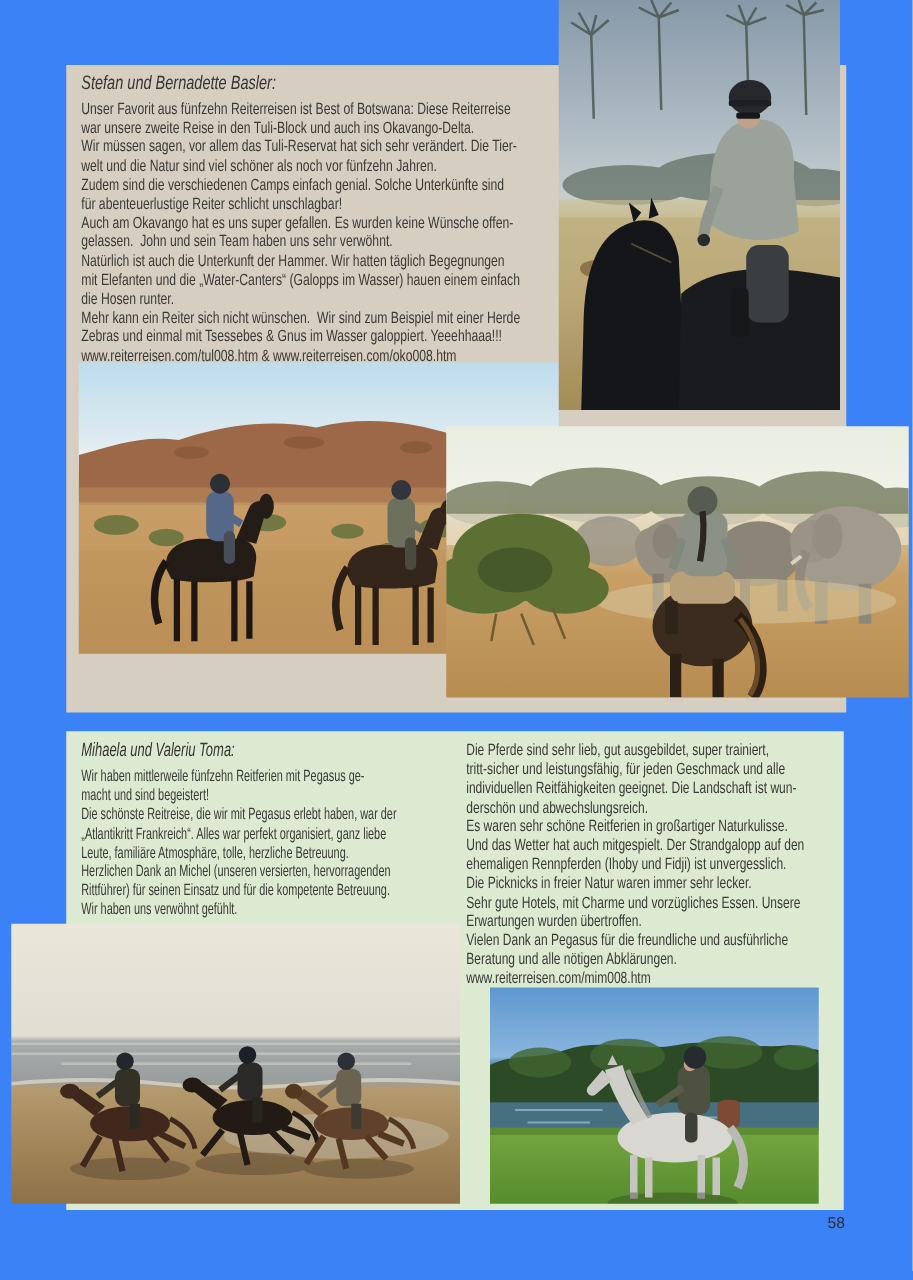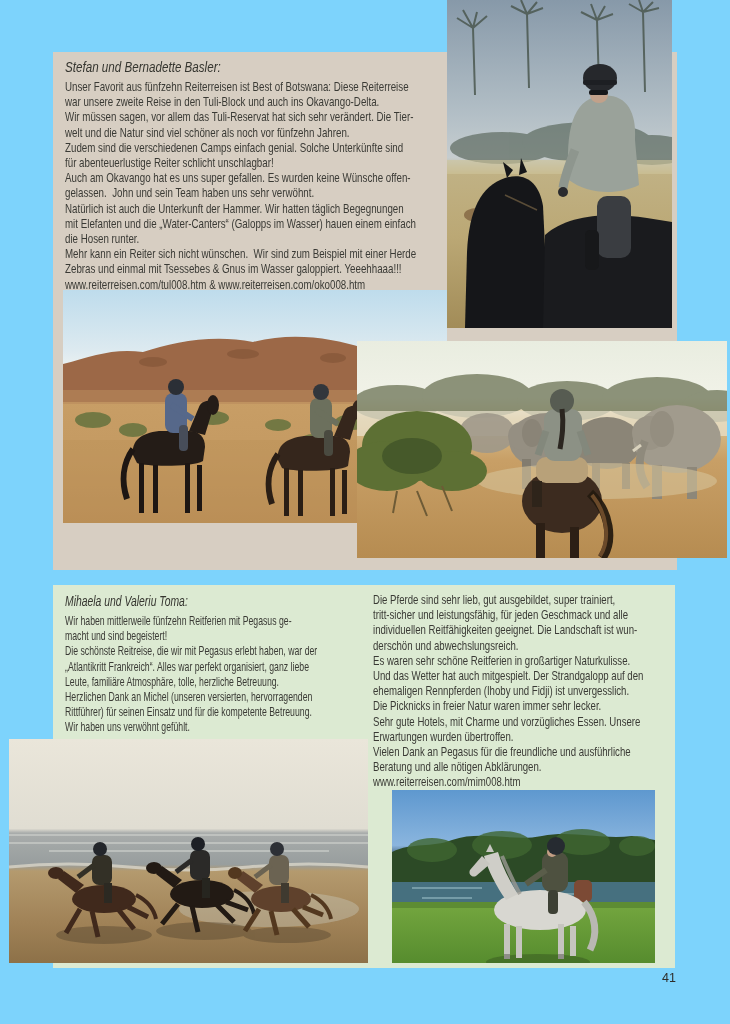--- a/index.html
+++ b/index.html
@@ -1,16 +1,16 @@
 <!DOCTYPE html>
 <html><head>
 <meta charset="utf-8">
 <style>
   html,body{margin:0;padding:0;}
-  .page{position:relative;width:730px;height:1024px;background:#7dd3fc;overflow:hidden;
+  .page{position:relative;width:730px;height:1024px;background:#3b82f6;overflow:hidden;
         font-family:"Liberation Sans","DejaVu Sans",sans-serif;color:#3a3a35;}
   .panel{position:absolute;}
   .panel-beige{left:53px;top:52px;width:624px;height:518px;background:#d7cec2;}
   .panel-green{left:53px;top:585px;width:622px;height:383px;background:#dcead2;}
   .photo{position:absolute;margin:0;padding:0;overflow:hidden;}
   .photo svg{display:block;width:100%;height:100%;}
   .photo1{left:447px;top:0;width:225px;height:328px;
     background:linear-gradient(180deg,#8799a9 0%,#b4c0c7 36%,#c6cdcf 48%,#c0b184 53%,#bba875 72%,#a28c58 100%);}
   .photo2{left:63px;top:290px;width:384px;height:233px;
     background:linear-gradient(180deg,#bedcec 0%,#ddeaf0 26%,#e9f0f1 32%,#c99f67 40%,#c49a62 70%,#bb8f57 100%);}
@@ -296,15 +296,15 @@
     <div class="ln">Und das Wetter hat auch mitgespielt. Der Strandgalopp auf den</div>
     <div class="ln">ehemaligen Rennpferden (Ihoby und Fidji) ist unvergesslich.</div>
     <div class="ln">Die Picknicks in freier Natur waren immer sehr lecker.</div>
     <div class="ln">Sehr gute Hotels, mit Charme und vorzügliches Essen. Unsere</div>
     <div class="ln">Erwartungen wurden übertroffen.</div>
     <div class="ln">Vielen Dank an Pegasus für die freundliche und ausführliche</div>
     <div class="ln">Beratung und alle nötigen Abklärungen.</div>
     <div class="ln">www.reiterreisen.com/mim008.htm</div>
   </section>
 
-  <div class="page-num">41</div>
+  <div class="page-num">58</div>
 
 </div>
 
 </body></html>

